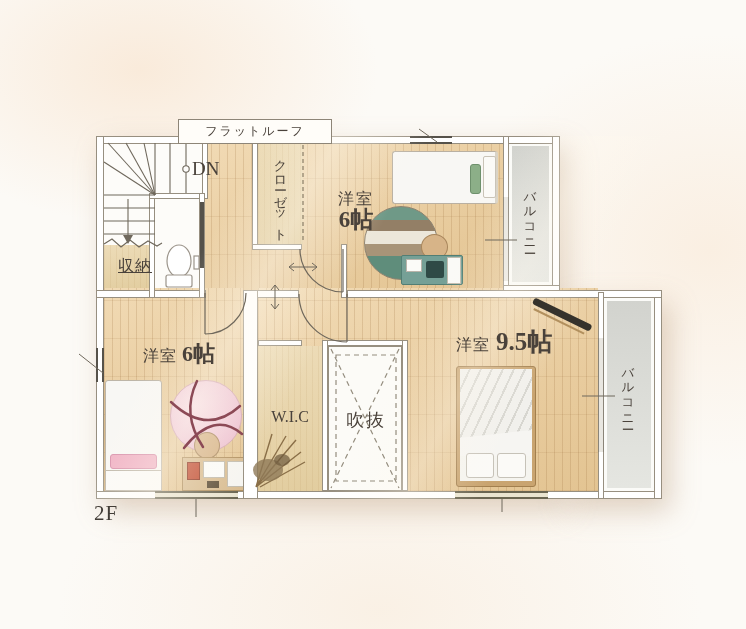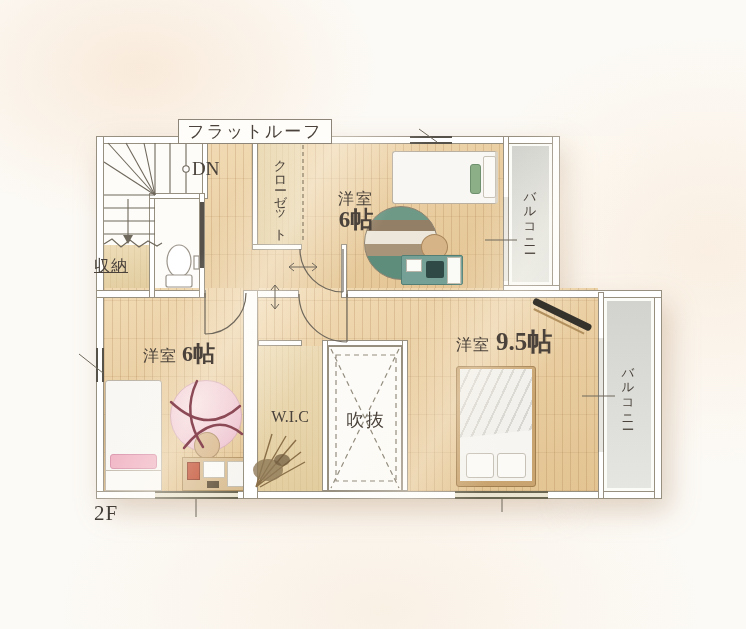--- a/index.html
+++ b/index.html
@@ -39,21 +39,21 @@
   .furn{position:absolute;z-index:10;box-sizing:border-box;}
   .lbl{position:absolute;z-index:50;color:#4a423b;}
   .vtext{writing-mode:vertical-rl;text-orientation:upright;letter-spacing:2px;}
   .center{display:flex;align-items:center;justify-content:center;text-align:center;}
   #linework{position:absolute;left:0;top:0;z-index:40;pointer-events:none;}
   #sheen{position:absolute;z-index:35;pointer-events:none;
     background:linear-gradient(118deg, rgba(255,255,255,0) 22%, rgba(255,250,240,.42) 32%, rgba(255,255,255,0) 44%,
                rgba(255,255,255,0) 56%, rgba(255,249,238,.34) 66%, rgba(255,255,255,0) 76%);}
   .roofbox{
     position:absolute;z-index:50;background:#fffdf9;border:1.3px solid #8d8577;
-    font-size:17px;letter-spacing:2px;color:#4a423b;
+    font-size:12px;letter-spacing:2px;color:#4a423b;
   }
 </style>
 </head>
 <body>
 
 <div class="abs" style="left:0;top:0;width:746px;height:629px;">
 
   <div class="shadow" style="left:96px;top:136px;width:464px;height:363px;"></div>
   <div class="shadow" style="left:560px;top:292px;width:102px;height:207px;"></div>
 
@@ -204,21 +204,21 @@
   </svg>
 
   <div id="sheen" style="left:96px;top:136px;width:566px;height:363px;"></div>
 
   <div class="roofbox center" style="left:178px;top:119px;width:152px;height:23px;">
     <span>フラットルーフ</span>
   </div>
 
   <div class="lbl" style="left:192px;top:158px;font-size:19px;"><span>DN</span></div>
 
-  <div class="lbl center" style="left:88px;top:256px;width:46px;height:20px;font-size:16px;letter-spacing:1px;text-decoration:underline;">
+  <div class="lbl center" style="left:112px;top:256px;width:46px;height:20px;font-size:16px;letter-spacing:1px;text-decoration:underline;">
     <span>収納</span>
   </div>
 
   <div class="lbl vtext" style="left:271px;top:150px;height:98px;font-size:13px;">
     <span>クローゼット</span>
   </div>
 
   <div class="lbl center" style="left:316px;top:186px;width:80px;height:50px;flex-direction:column;line-height:1.1;">
     <span style="font-size:16px;letter-spacing:2px;">洋室</span>
     <span style="font-size:23px;font-weight:600;">6帖</span>

